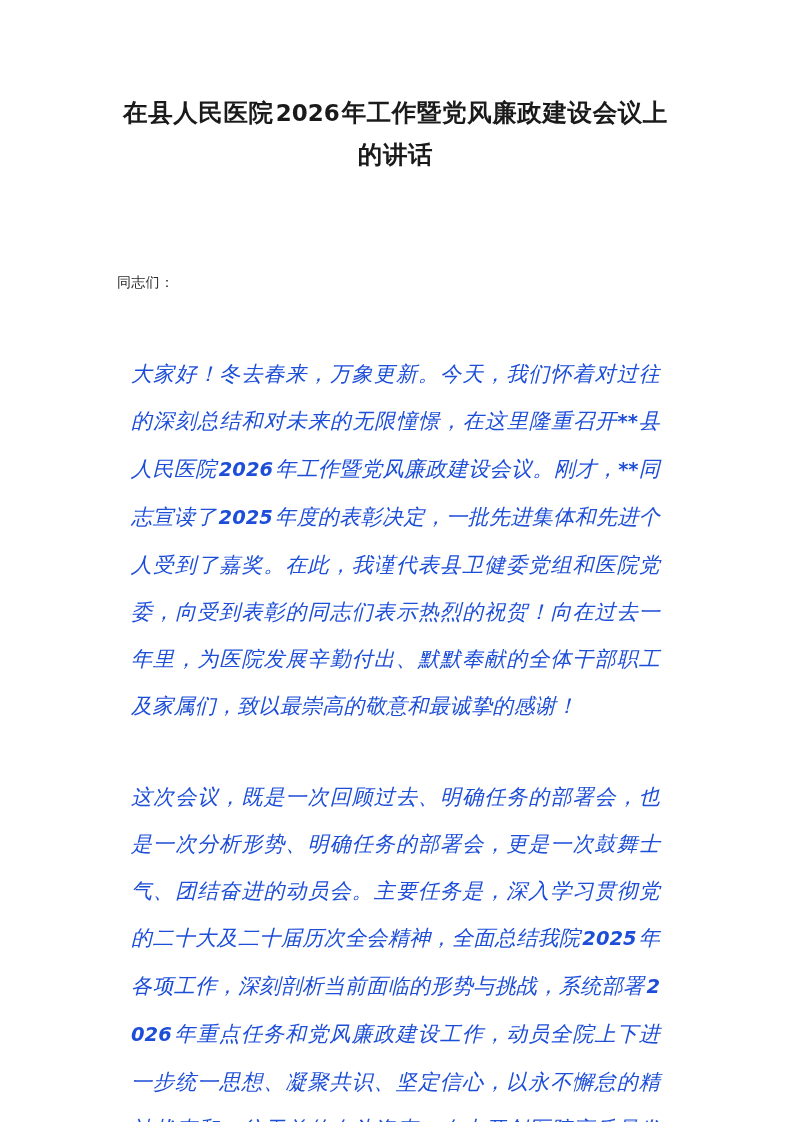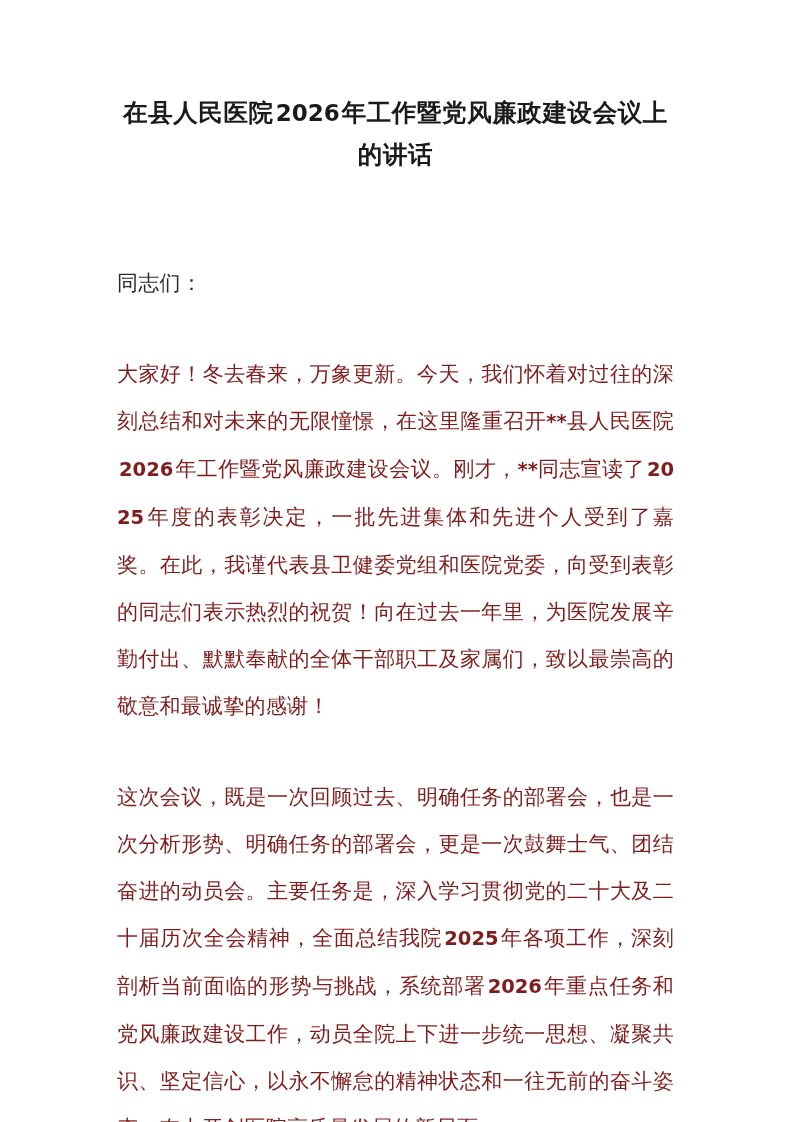--- a/index.html
+++ b/index.html
@@ -37,43 +37,44 @@
     font-weight: 700;
     color: #1a1a1a;
     text-align: center;
     letter-spacing: 0.6px;
     margin: 0;
     padding: 0;
   }
 
   
   .salutation {
-    font-size: 21px;
+    font-size: 14px;
     line-height: 47px;
     color: #2b2b2b;
     font-weight: 400;
     letter-spacing: 0.3px;
     margin: 0;
     margin-top: 84px;
     text-align: left;
   }
 
   
   .body-para {
     font-size: 21px;
     line-height: 47px;
-    color: #7f1d1d;
+    color: #1d4ed8;
     font-weight: 400;
     letter-spacing: 0.25px;
-    margin: 0;
+    margin: 14px;
     margin-top: 44px;
     text-align: justify;
     text-justify: inter-character;
     text-align-last: left;
     word-break: break-all;
+    font-style: italic;
   }
 
   
   .num {
     font-family: "DejaVu Sans", "Liberation Sans", sans-serif;
     font-weight: 700;
     font-size: 19.5px;
     letter-spacing: 0;
     padding: 0 2px;
   }

